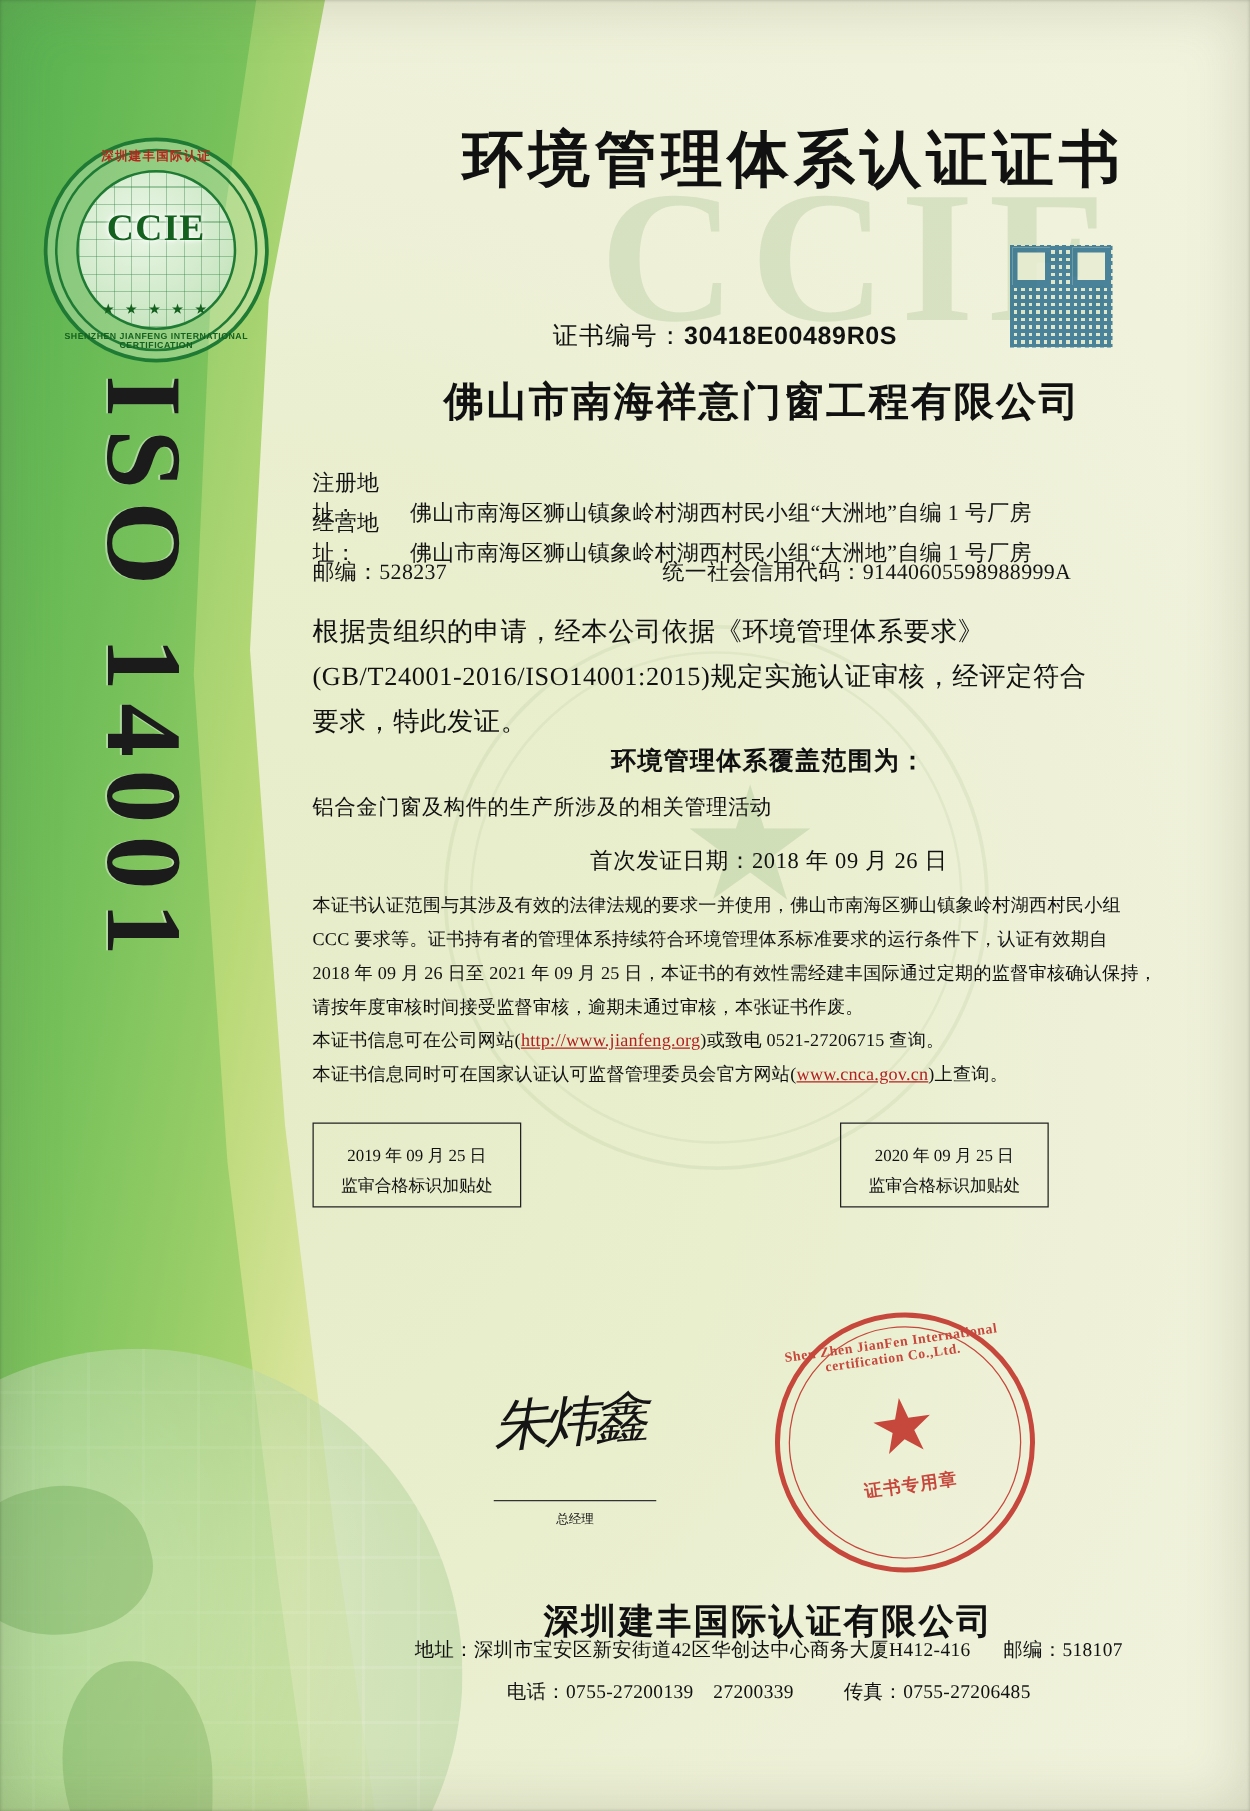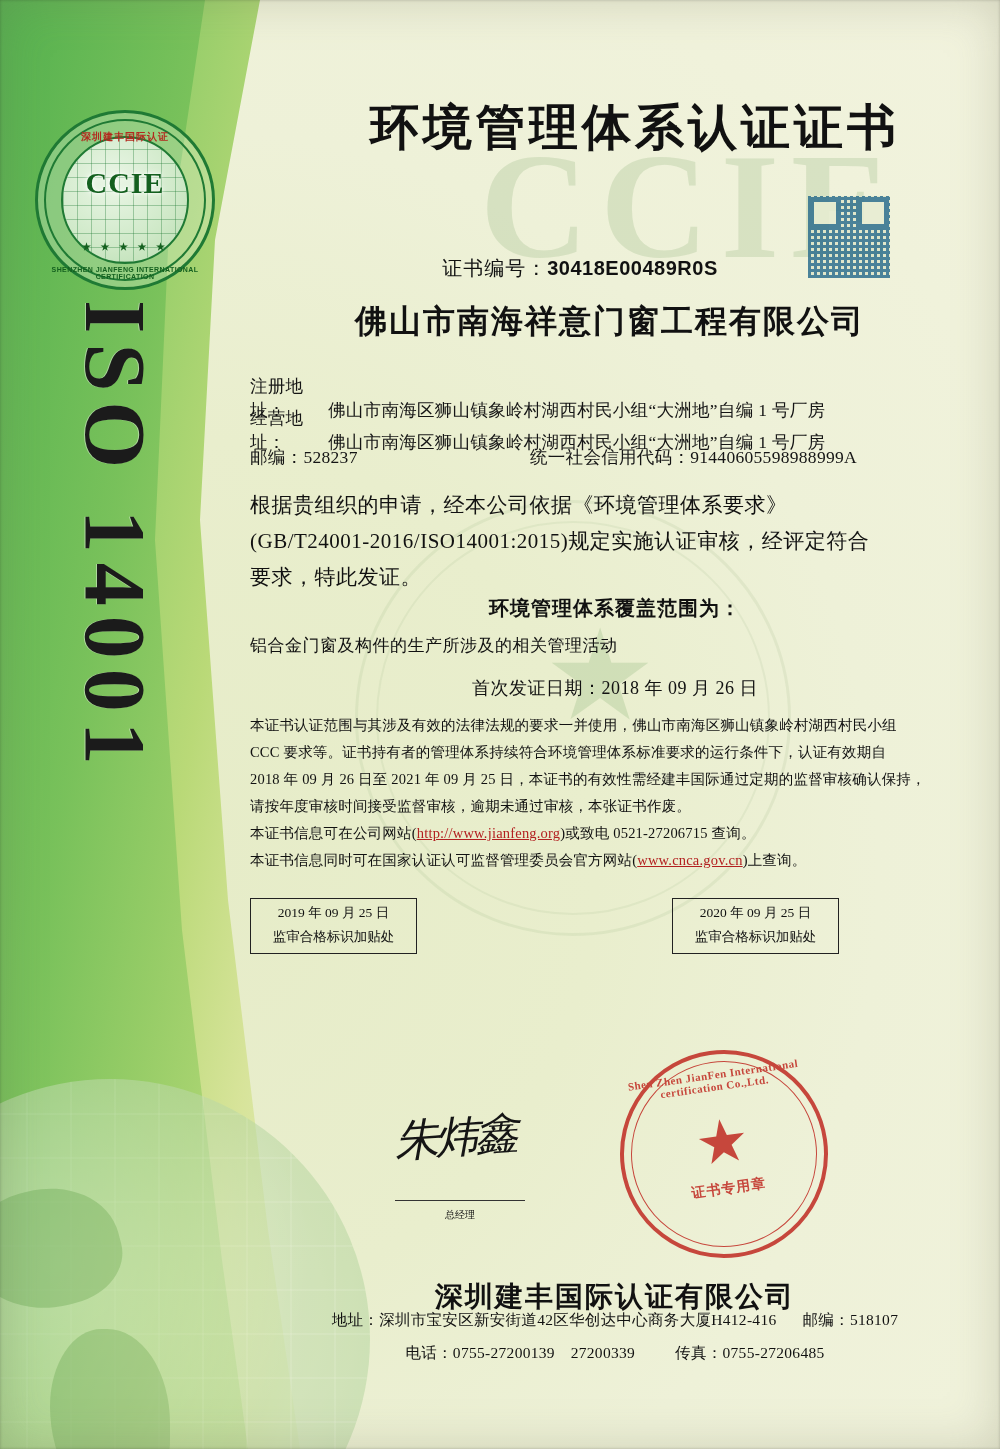--- a/index.html
+++ b/index.html
@@ -98,21 +98,21 @@
     background:
       repeating-linear-gradient(0deg, rgba(31,122,52,.35) 0 1px, transparent 1px 14px),
       repeating-linear-gradient(90deg, rgba(31,122,52,.35) 0 1px, transparent 1px 14px);
   }
   .logo .ccie{
     position:absolute;left:0;right:0;top:56px;text-align:center;
     font-family:"Liberation Serif",serif;font-weight:bold;font-size:30px;color:#14601f;
     letter-spacing:1px;text-shadow:0 0 3px #fff, 0 0 6px #fff;
   }
   .logo .top-txt{
-    position:absolute;left:0;right:0;top:20px;text-align:center;
+    position:absolute;left:0;right:0;top:8px;text-align:center;
     font-size:10px;color:#b3281e;font-family:"Liberation Sans",sans-serif;font-weight:bold;
     letter-spacing:1px;
   }
   .logo .bottom-txt{
     position:absolute;left:0;right:0;bottom:10px;text-align:center;
     font-size:7px;color:#14601f;font-family:"Liberation Sans",sans-serif;font-weight:bold;
     letter-spacing:.4px;
   }
   .logo .stars{
     position:absolute;left:0;right:0;bottom:36px;text-align:center;font-size:10px;color:#14601f;letter-spacing:3px;
@@ -178,21 +178,21 @@
 
   .fineprint{
     position:absolute;left:250px;top:712px;width:730px;
     font-size:14.5px;line-height:27px;color:#111;letter-spacing:.2px;text-align:justify;
   }
   .fineprint a{color:#b32020;text-decoration:underline;}
   .fineprint .l2a{color:#b32020;text-decoration:underline;}
 
   .stamp-box{
     position:absolute;width:165px;height:52px;border:1.5px solid #222;
-    font-size:13.5px;text-align:center;color:#111;line-height:24px;padding-top:2px;
+    font-size:13.5px;text-align:center;color:#111;line-height:24px;padding-top:14px;
   }
   .sb1{left:250px;top:898px;}
   .sb2{left:672px;top:898px;}
 
   
   .sig{
     position:absolute;left:355px;top:1108px;width:200px;height:70px;
     font-family:"Liberation Serif",serif;font-size:44px;color:#151515;
     font-style:italic;transform:rotate(-4deg);letter-spacing:-4px;
     text-align:center;

